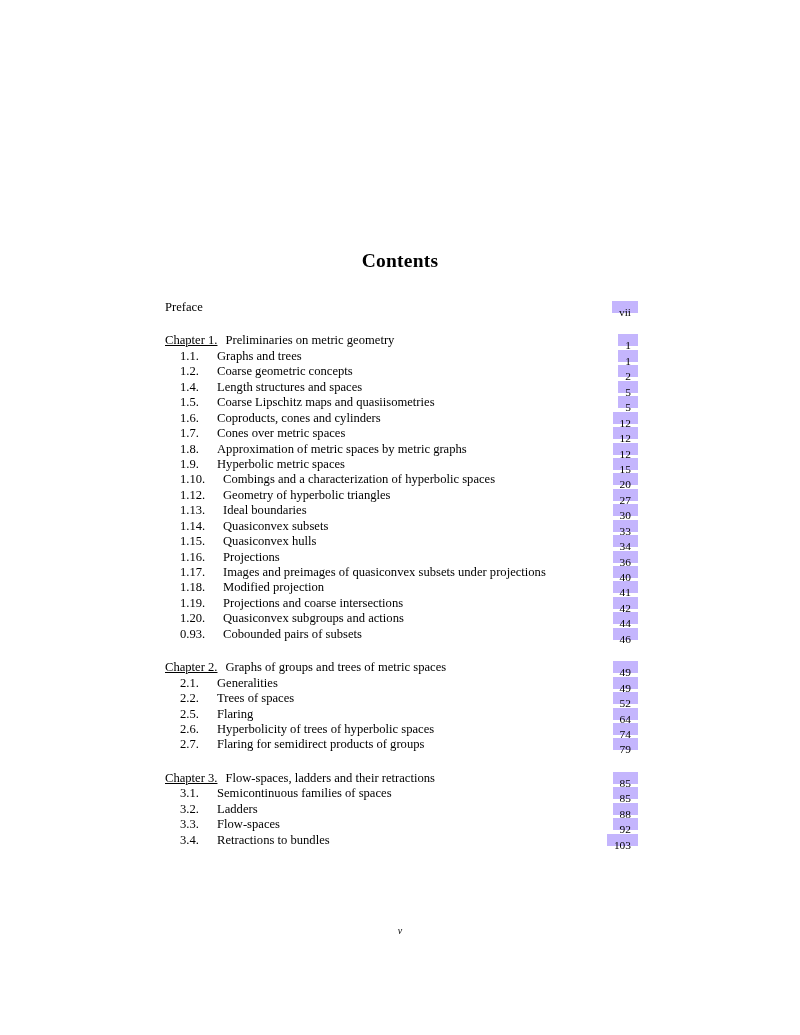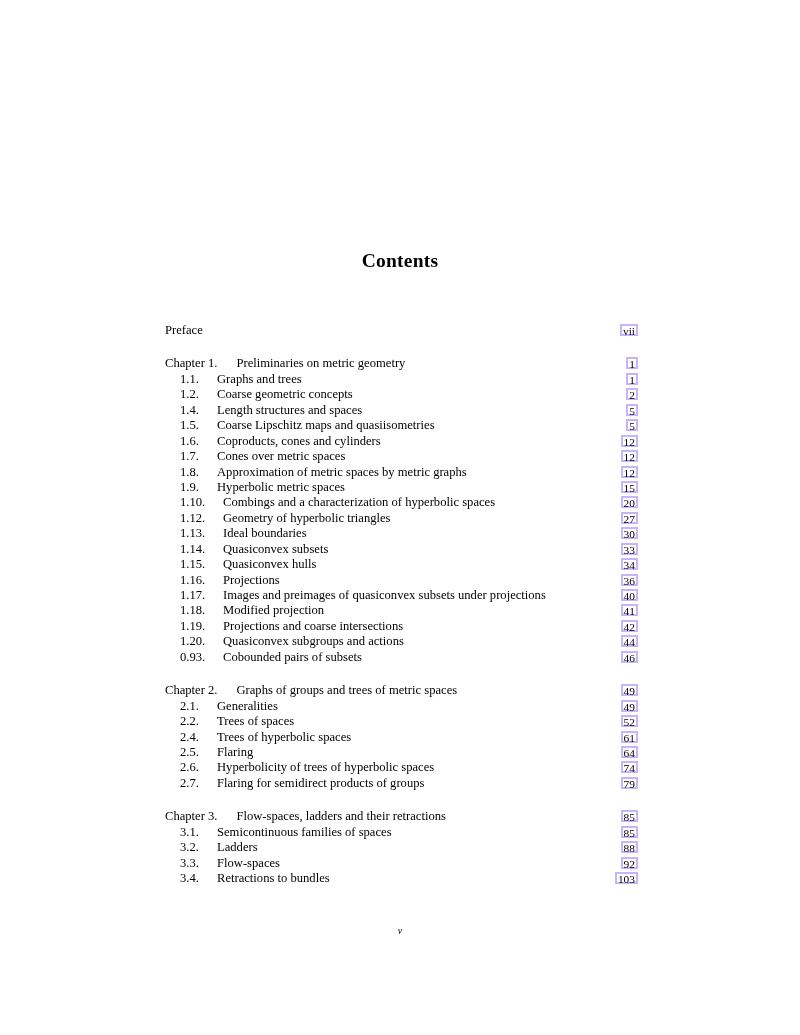--- a/index.html
+++ b/index.html
@@ -39,21 +39,20 @@
     letter-spacing: 0.2px;
     font-family: "Liberation Serif", "DejaVu Serif", serif;
   }
 
   
   .toc-body {
     position: absolute;
     left: 165px;
     top: 300px;
     width: 473px;
-    margin-top: 23px;
   }
 
   .toc-entry {
     position: relative;
     height: 15.45px;
     line-height: 15.45px;
     font-size: 12.6px;
     white-space: nowrap;
   }
   .toc-entry.gap-before {
@@ -75,36 +74,37 @@
   .entry-num {
     display: inline-block;
     min-width: 37px;
     font-size: 12.6px;
   }
   .entry-num.wide {
     min-width: 43px;
   }
   .level-chapter .entry-num {
     min-width: 0;
-    padding-right: 19px;
+    padding-right: 8px;
+    text-decoration: underline;
   }
 
   .entry-text {
     font-size: 12.6px;
   }
 
   
   .entry-page {
     position: absolute;
     top: 1px;
     right: 0;
     height: 12px;
     line-height: 11px;
     padding: 0 1px;
-    border: 2px solid #c4b5fd;
+    border: 6px solid #c4b5fd;
     font-size: 11.4px;
     color: #000000;
     background: #ffffff;
     text-align: center;
     box-sizing: border-box;
   }
 
   
   .folio {
     position: absolute;
@@ -141,21 +141,20 @@
       <div class="toc-entry level-section"><span class="entry-label"><span class="entry-num wide">1.15.</span><span class="entry-text">Quasiconvex hulls</span></span><span class="entry-page">34</span></div>
       <div class="toc-entry level-section"><span class="entry-label"><span class="entry-num wide">1.16.</span><span class="entry-text">Projections</span></span><span class="entry-page">36</span></div>
       <div class="toc-entry level-section"><span class="entry-label"><span class="entry-num wide">1.17.</span><span class="entry-text">Images and preimages of quasiconvex subsets under projections</span></span><span class="entry-page">40</span></div>
       <div class="toc-entry level-section"><span class="entry-label"><span class="entry-num wide">1.18.</span><span class="entry-text">Modified projection</span></span><span class="entry-page">41</span></div>
       <div class="toc-entry level-section"><span class="entry-label"><span class="entry-num wide">1.19.</span><span class="entry-text">Projections and coarse intersections</span></span><span class="entry-page">42</span></div>
       <div class="toc-entry level-section"><span class="entry-label"><span class="entry-num wide">1.20.</span><span class="entry-text">Quasiconvex subgroups and actions</span></span><span class="entry-page">44</span></div>
       <div class="toc-entry level-section"><span class="entry-label"><span class="entry-num wide">0.93.</span><span class="entry-text">Cobounded pairs of subsets</span></span><span class="entry-page">46</span></div>
       <div class="toc-entry level-chapter gap-before"><span class="entry-label"><span class="entry-num">Chapter 2.</span><span class="entry-text">Graphs of groups and trees of metric spaces</span></span><span class="entry-page">49</span></div>
       <div class="toc-entry level-section"><span class="entry-label"><span class="entry-num">2.1.</span><span class="entry-text">Generalities</span></span><span class="entry-page">49</span></div>
       <div class="toc-entry level-section"><span class="entry-label"><span class="entry-num">2.2.</span><span class="entry-text">Trees of spaces</span></span><span class="entry-page">52</span></div>
-      <div class="toc-entry level-section"><span class="entry-label"><span class="entry-num">2.4.</span><span class="entry-text">Trees of hyperbolic spaces</span></span><span class="entry-page">61</span></div>
       <div class="toc-entry level-section"><span class="entry-label"><span class="entry-num">2.5.</span><span class="entry-text">Flaring</span></span><span class="entry-page">64</span></div>
       <div class="toc-entry level-section"><span class="entry-label"><span class="entry-num">2.6.</span><span class="entry-text">Hyperbolicity of trees of hyperbolic spaces</span></span><span class="entry-page">74</span></div>
       <div class="toc-entry level-section"><span class="entry-label"><span class="entry-num">2.7.</span><span class="entry-text">Flaring for semidirect products of groups</span></span><span class="entry-page">79</span></div>
       <div class="toc-entry level-chapter gap-before"><span class="entry-label"><span class="entry-num">Chapter 3.</span><span class="entry-text">Flow-spaces, ladders and their retractions</span></span><span class="entry-page">85</span></div>
       <div class="toc-entry level-section"><span class="entry-label"><span class="entry-num">3.1.</span><span class="entry-text">Semicontinuous families of spaces</span></span><span class="entry-page">85</span></div>
       <div class="toc-entry level-section"><span class="entry-label"><span class="entry-num">3.2.</span><span class="entry-text">Ladders</span></span><span class="entry-page">88</span></div>
       <div class="toc-entry level-section"><span class="entry-label"><span class="entry-num">3.3.</span><span class="entry-text">Flow-spaces</span></span><span class="entry-page">92</span></div>
       <div class="toc-entry level-section"><span class="entry-label"><span class="entry-num">3.4.</span><span class="entry-text">Retractions to bundles</span></span><span class="entry-page">103</span></div>
     </div>
 

